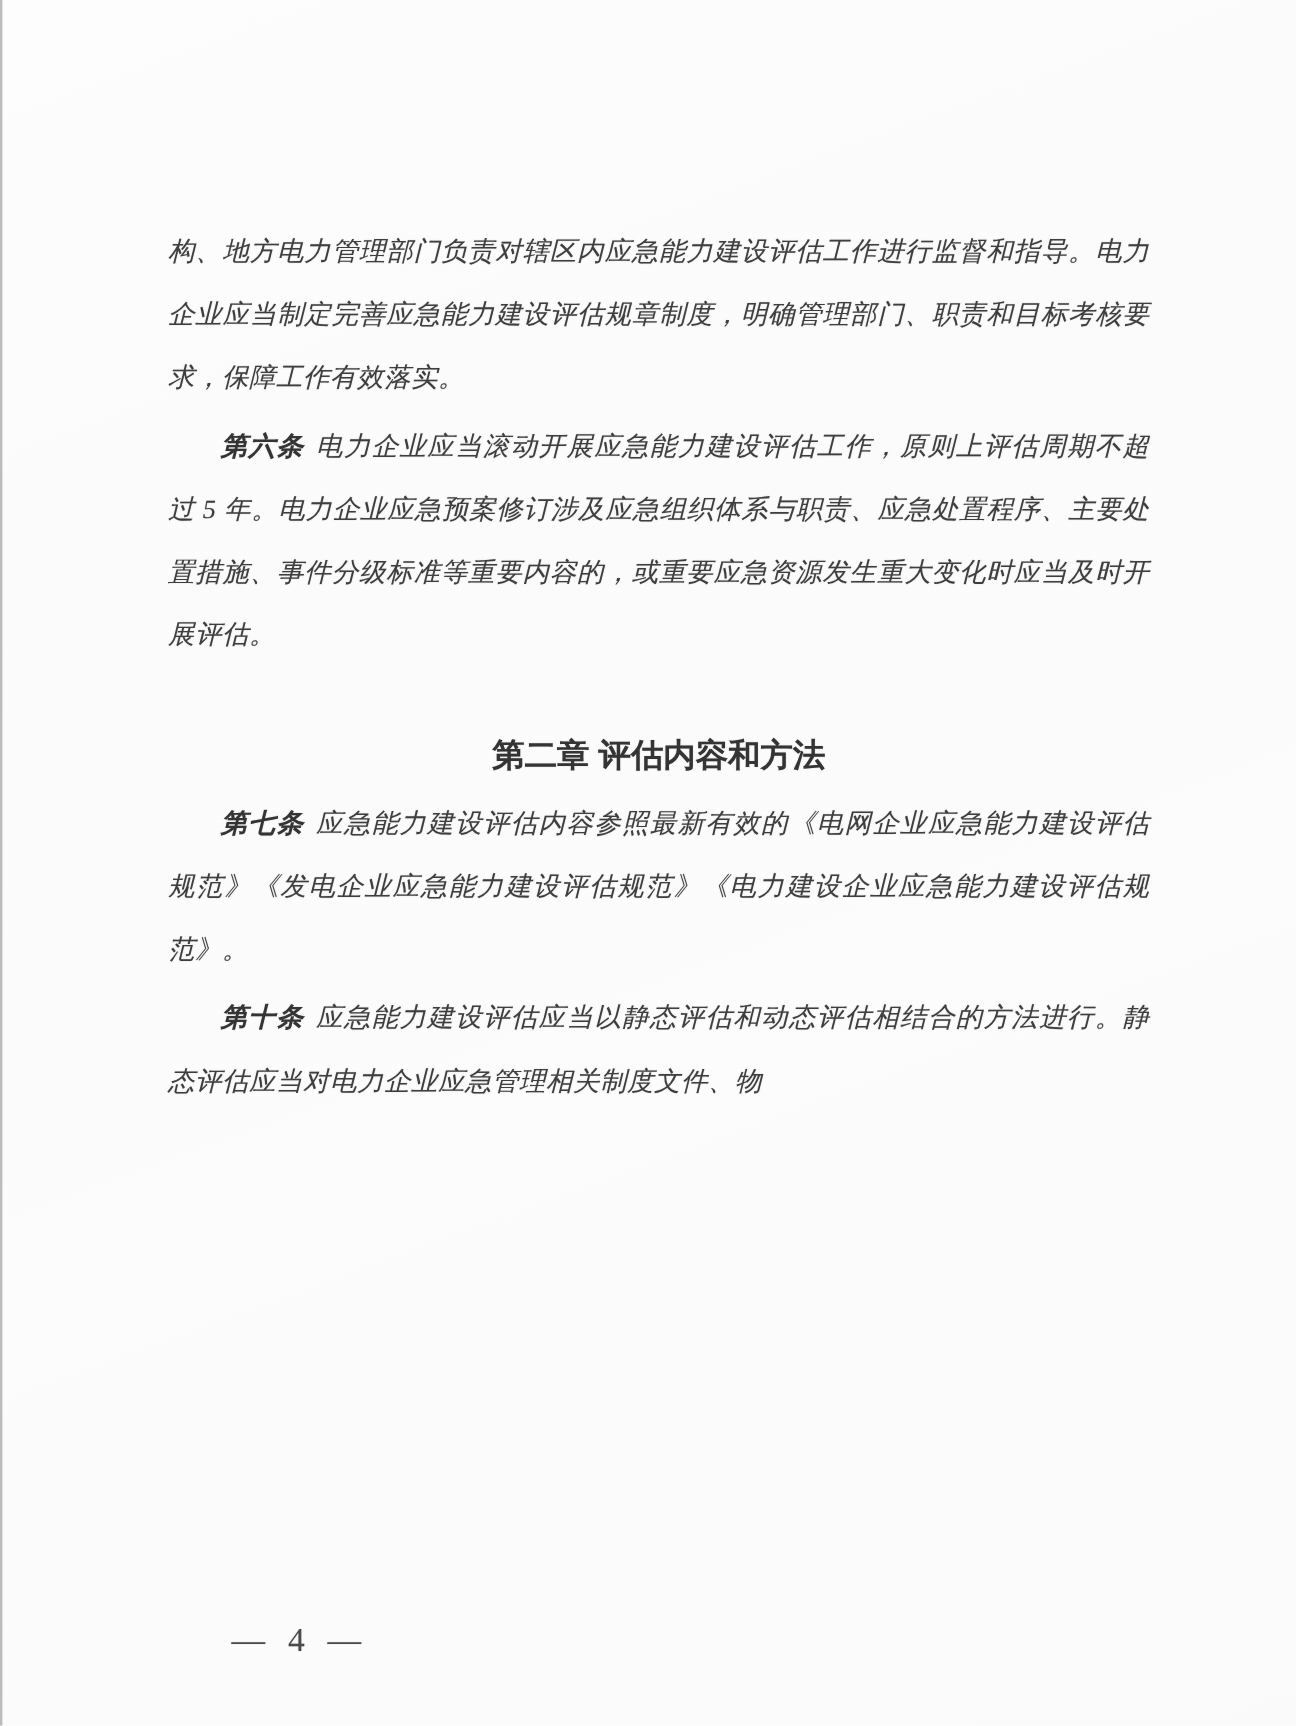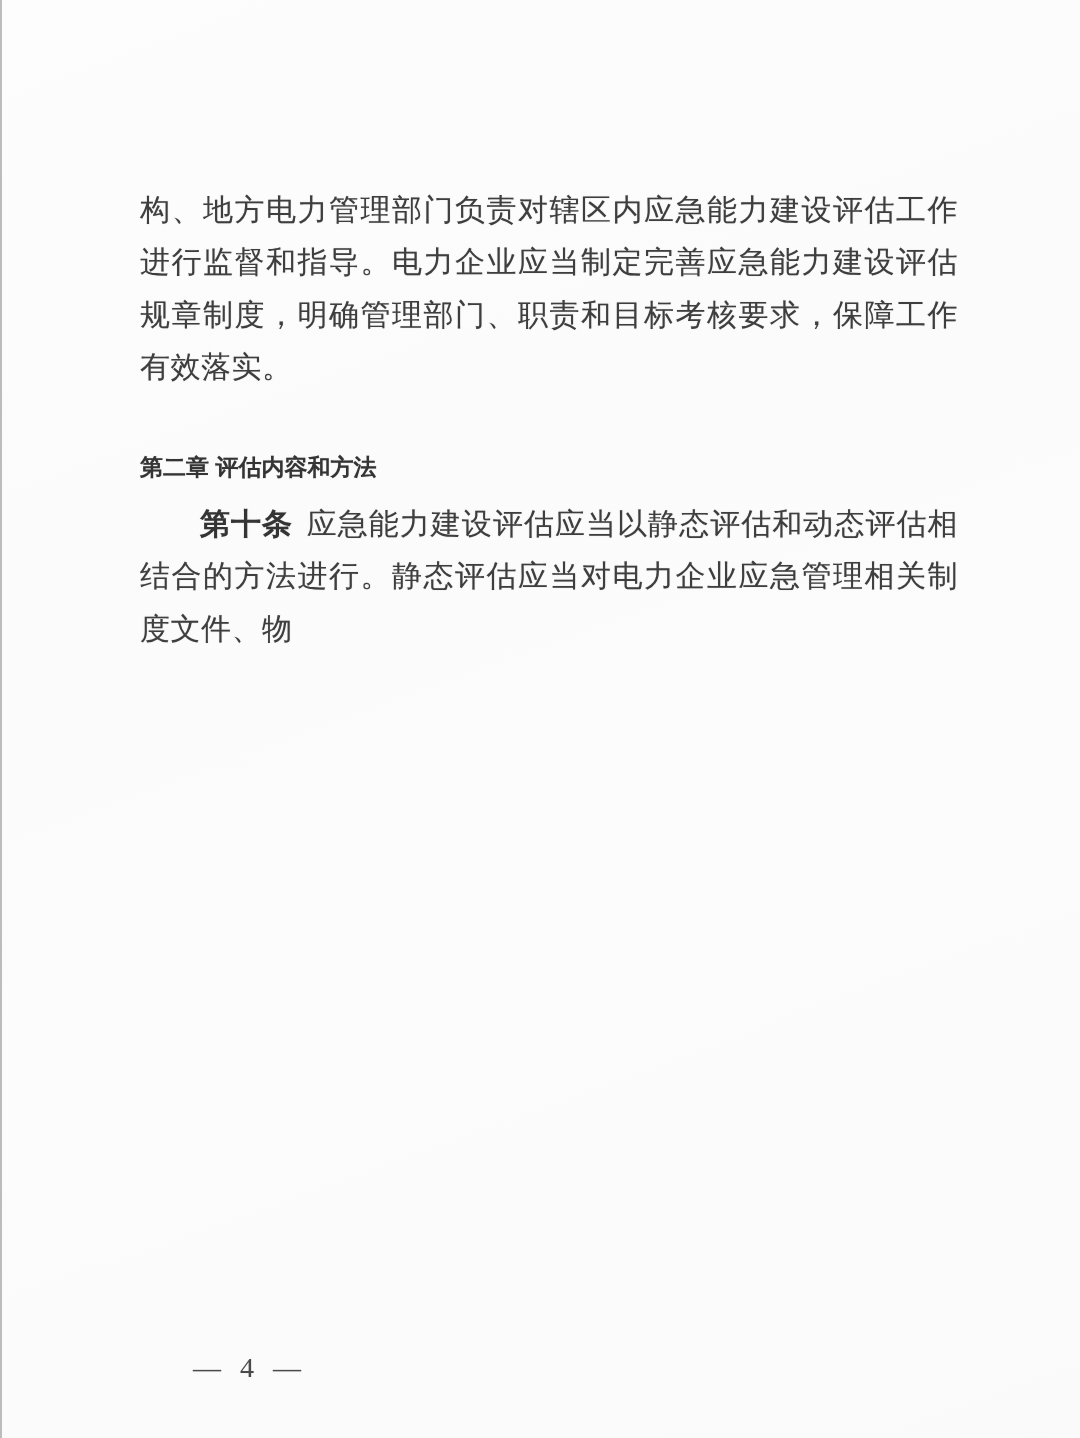--- a/index.html
+++ b/index.html
@@ -32,40 +32,41 @@
   }
   .content {
     position: absolute;
     left: 140px;
     top: 184px;
     width: 818px;
     color: #3e3e3e;
   }
   .content p {
     margin: 0 0 5px 0;
-    font-size: 30px;
+    font-size: 22px;
     line-height: 52.4px;
     text-align: justify;
     letter-spacing: 0.5px;
     text-shadow: 0 0 1px rgba(70,70,70,0.35);
+    font-style: italic;
   }
   .content p.indent {
     text-indent: 2em;
   }
   .term {
     font-family: "Liberation Sans", "DejaVu Sans", sans-serif;
     font-weight: 700;
     color: #343434;
     margin-right: 0.45em;
   }
   .chapter {
     margin: 47px 0 5px 0;
-    font-size: 23px;
+    font-size: 27px;
     line-height: 52.4px;
-    text-align: left;
+    text-align: center;
     font-weight: 700;
     font-family: "Liberation Sans", "DejaVu Sans", sans-serif;
     color: #343434;
     text-shadow: 0 0 1px rgba(70,70,70,0.35);
   }
   .page-footer {
     position: absolute;
     left: 193px;
     top: 1352px;
     font-size: 28px;
@@ -76,23 +77,25 @@
   }
 </style>
 </head>
 <body>
 
 <div class="page">
   <div class="content">
 
     <p><span>构、地方电力管理部门负责对辖区内应急能力建设评估工作进行监督和指导。电力企业应当制定完善应急能力建设评估规章制度，明确管理部门、职责和目标考核要求，保障工作有效落实。</span></p>
 
+    <p class="indent"><span class="term">第六条</span><span>电力企业应当滚动开展应急能力建设评估工作，原则上评估周期不超过 5 年。电力企业应急预案修订涉及应急组织体系与职责、应急处置程序、主要处置措施、事件分级标准等重要内容的，或重要应急资源发生重大变化时应当及时开展评估。</span></p>
 
     <h2 class="chapter">第二章 评估内容和方法</h2>
 
+    <p class="indent"><span class="term">第七条</span><span>应急能力建设评估内容参照最新有效的《电网企业应急能力建设评估规范》《发电企业应急能力建设评估规范》《电力建设企业应急能力建设评估规范》。</span></p>
 
 
 
     <p class="indent"><span class="term">第十条</span><span>应急能力建设评估应当以静态评估和动态评估相结合的方法进行。静态评估应当对电力企业应急管理相关制度文件、物</span></p>
 
   </div>
 
   <div class="page-footer">— 4 —</div>
 </div>
 

